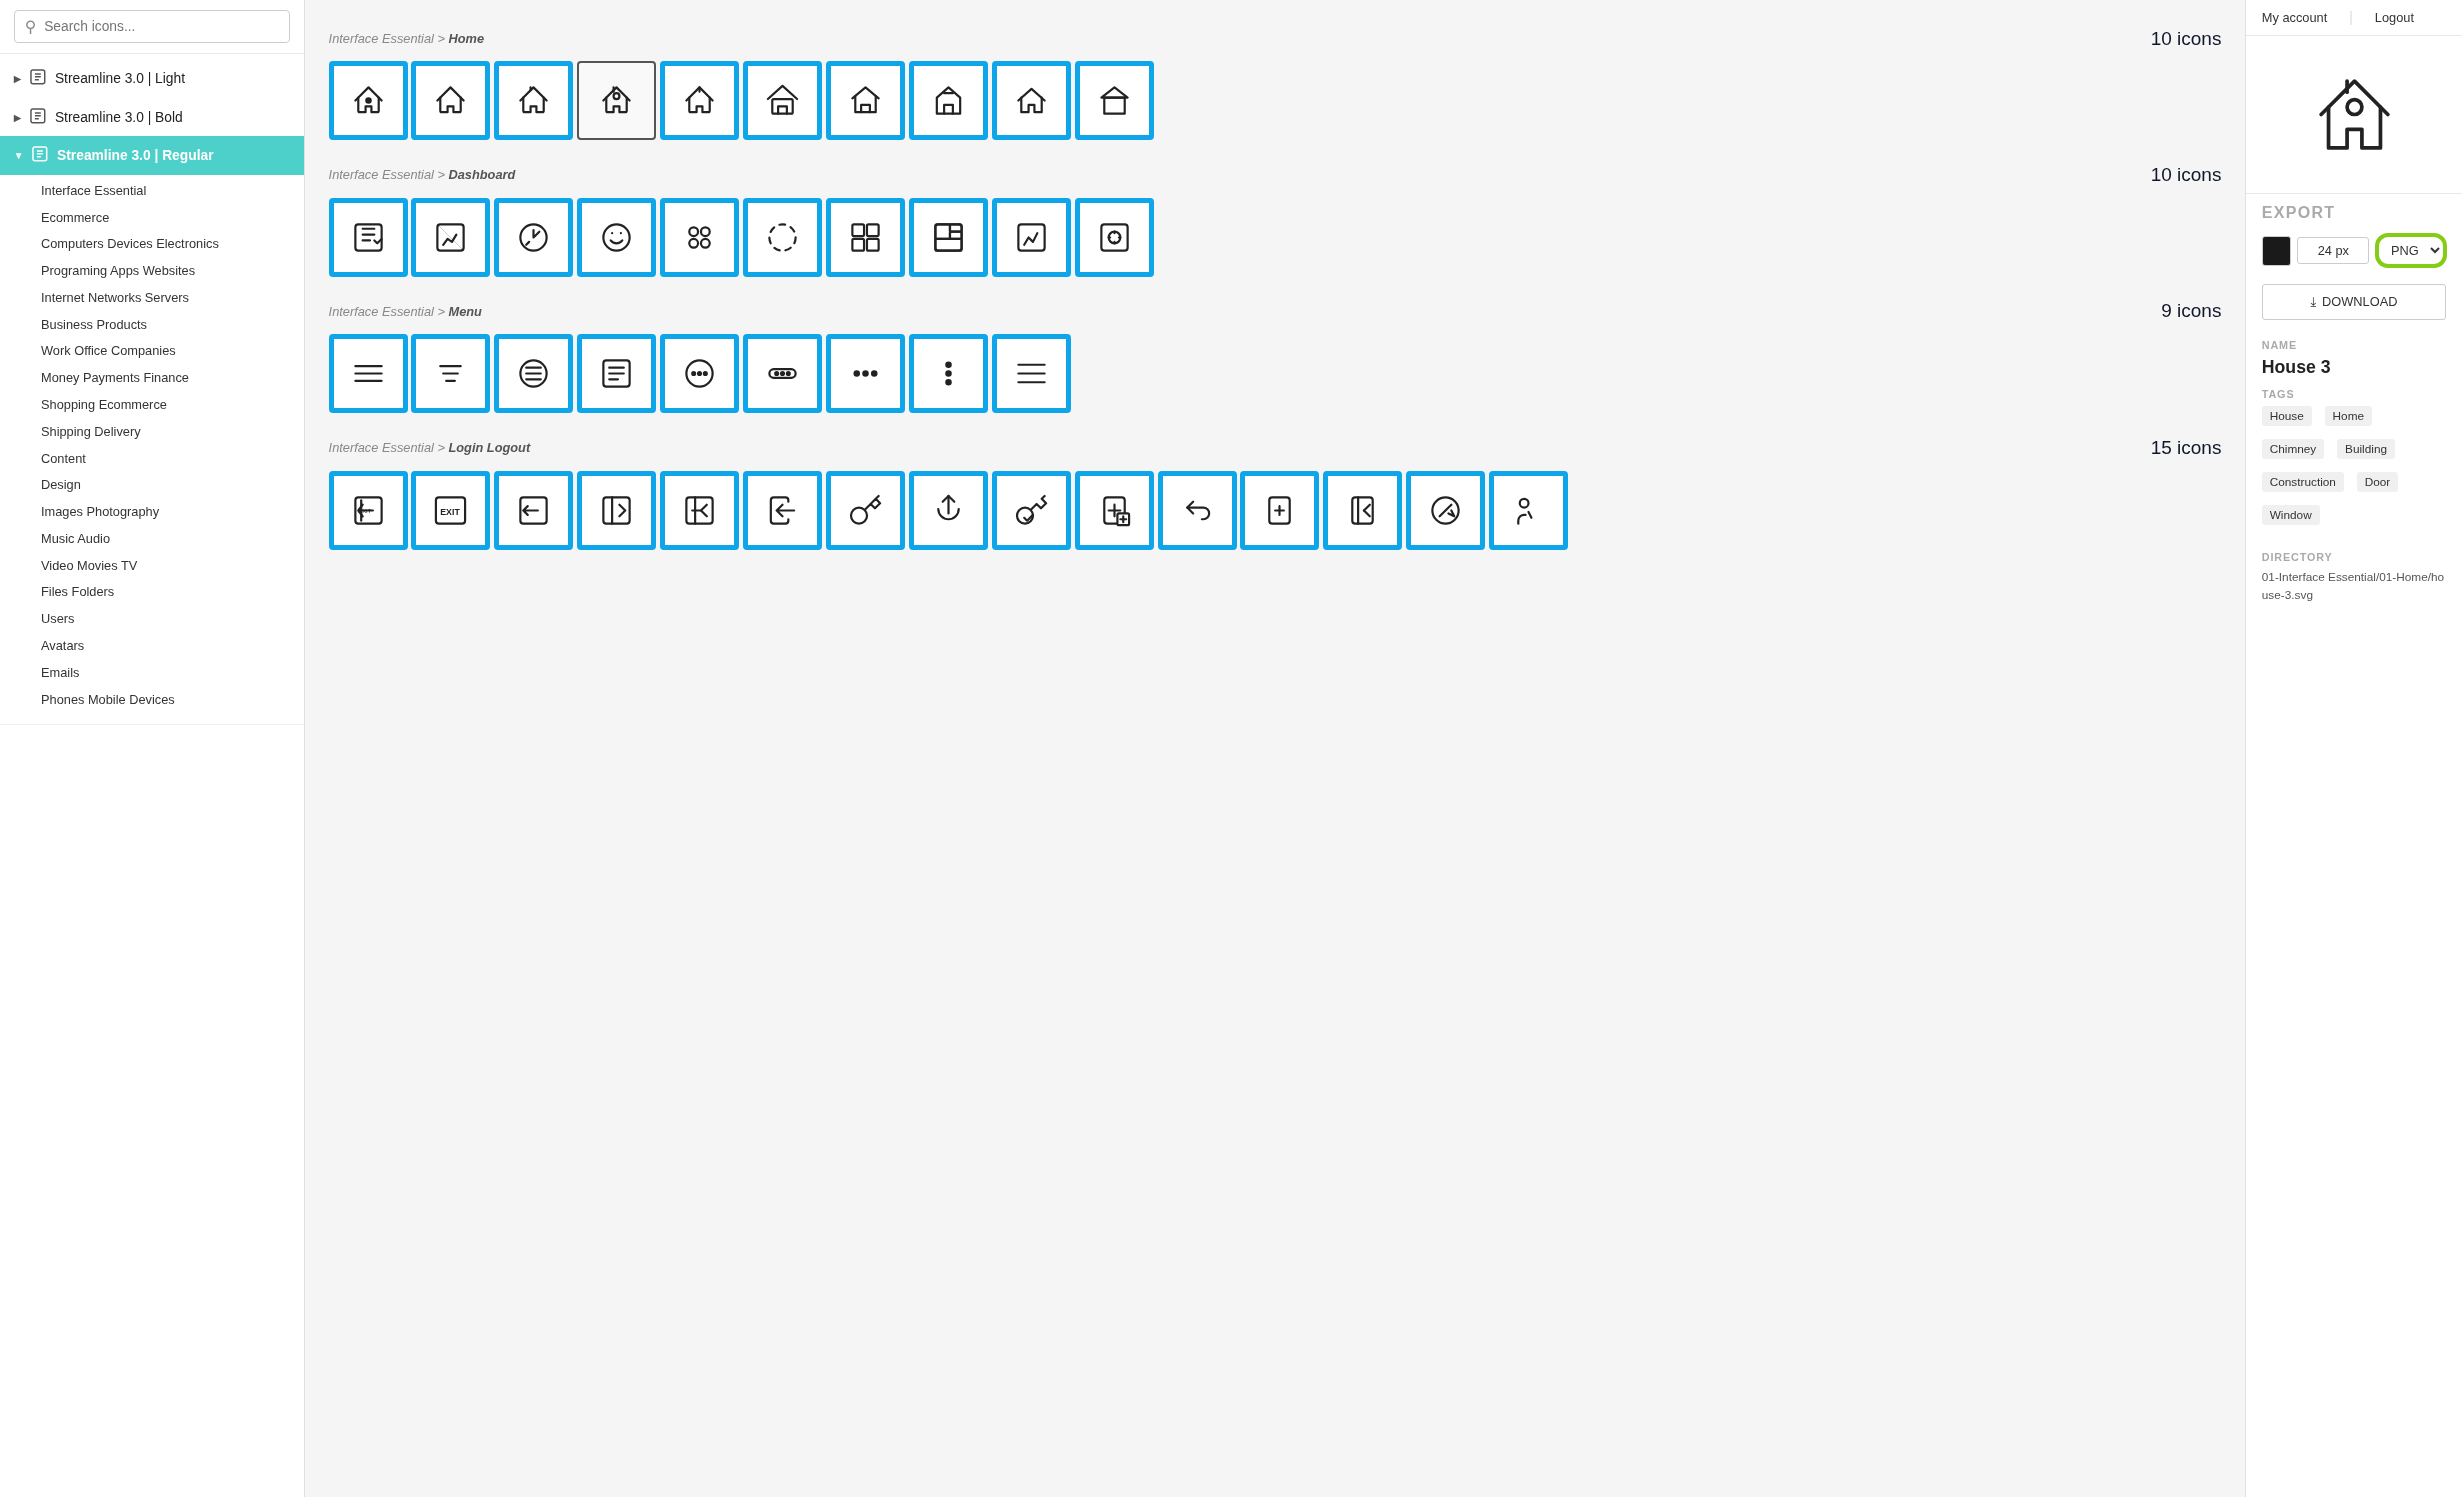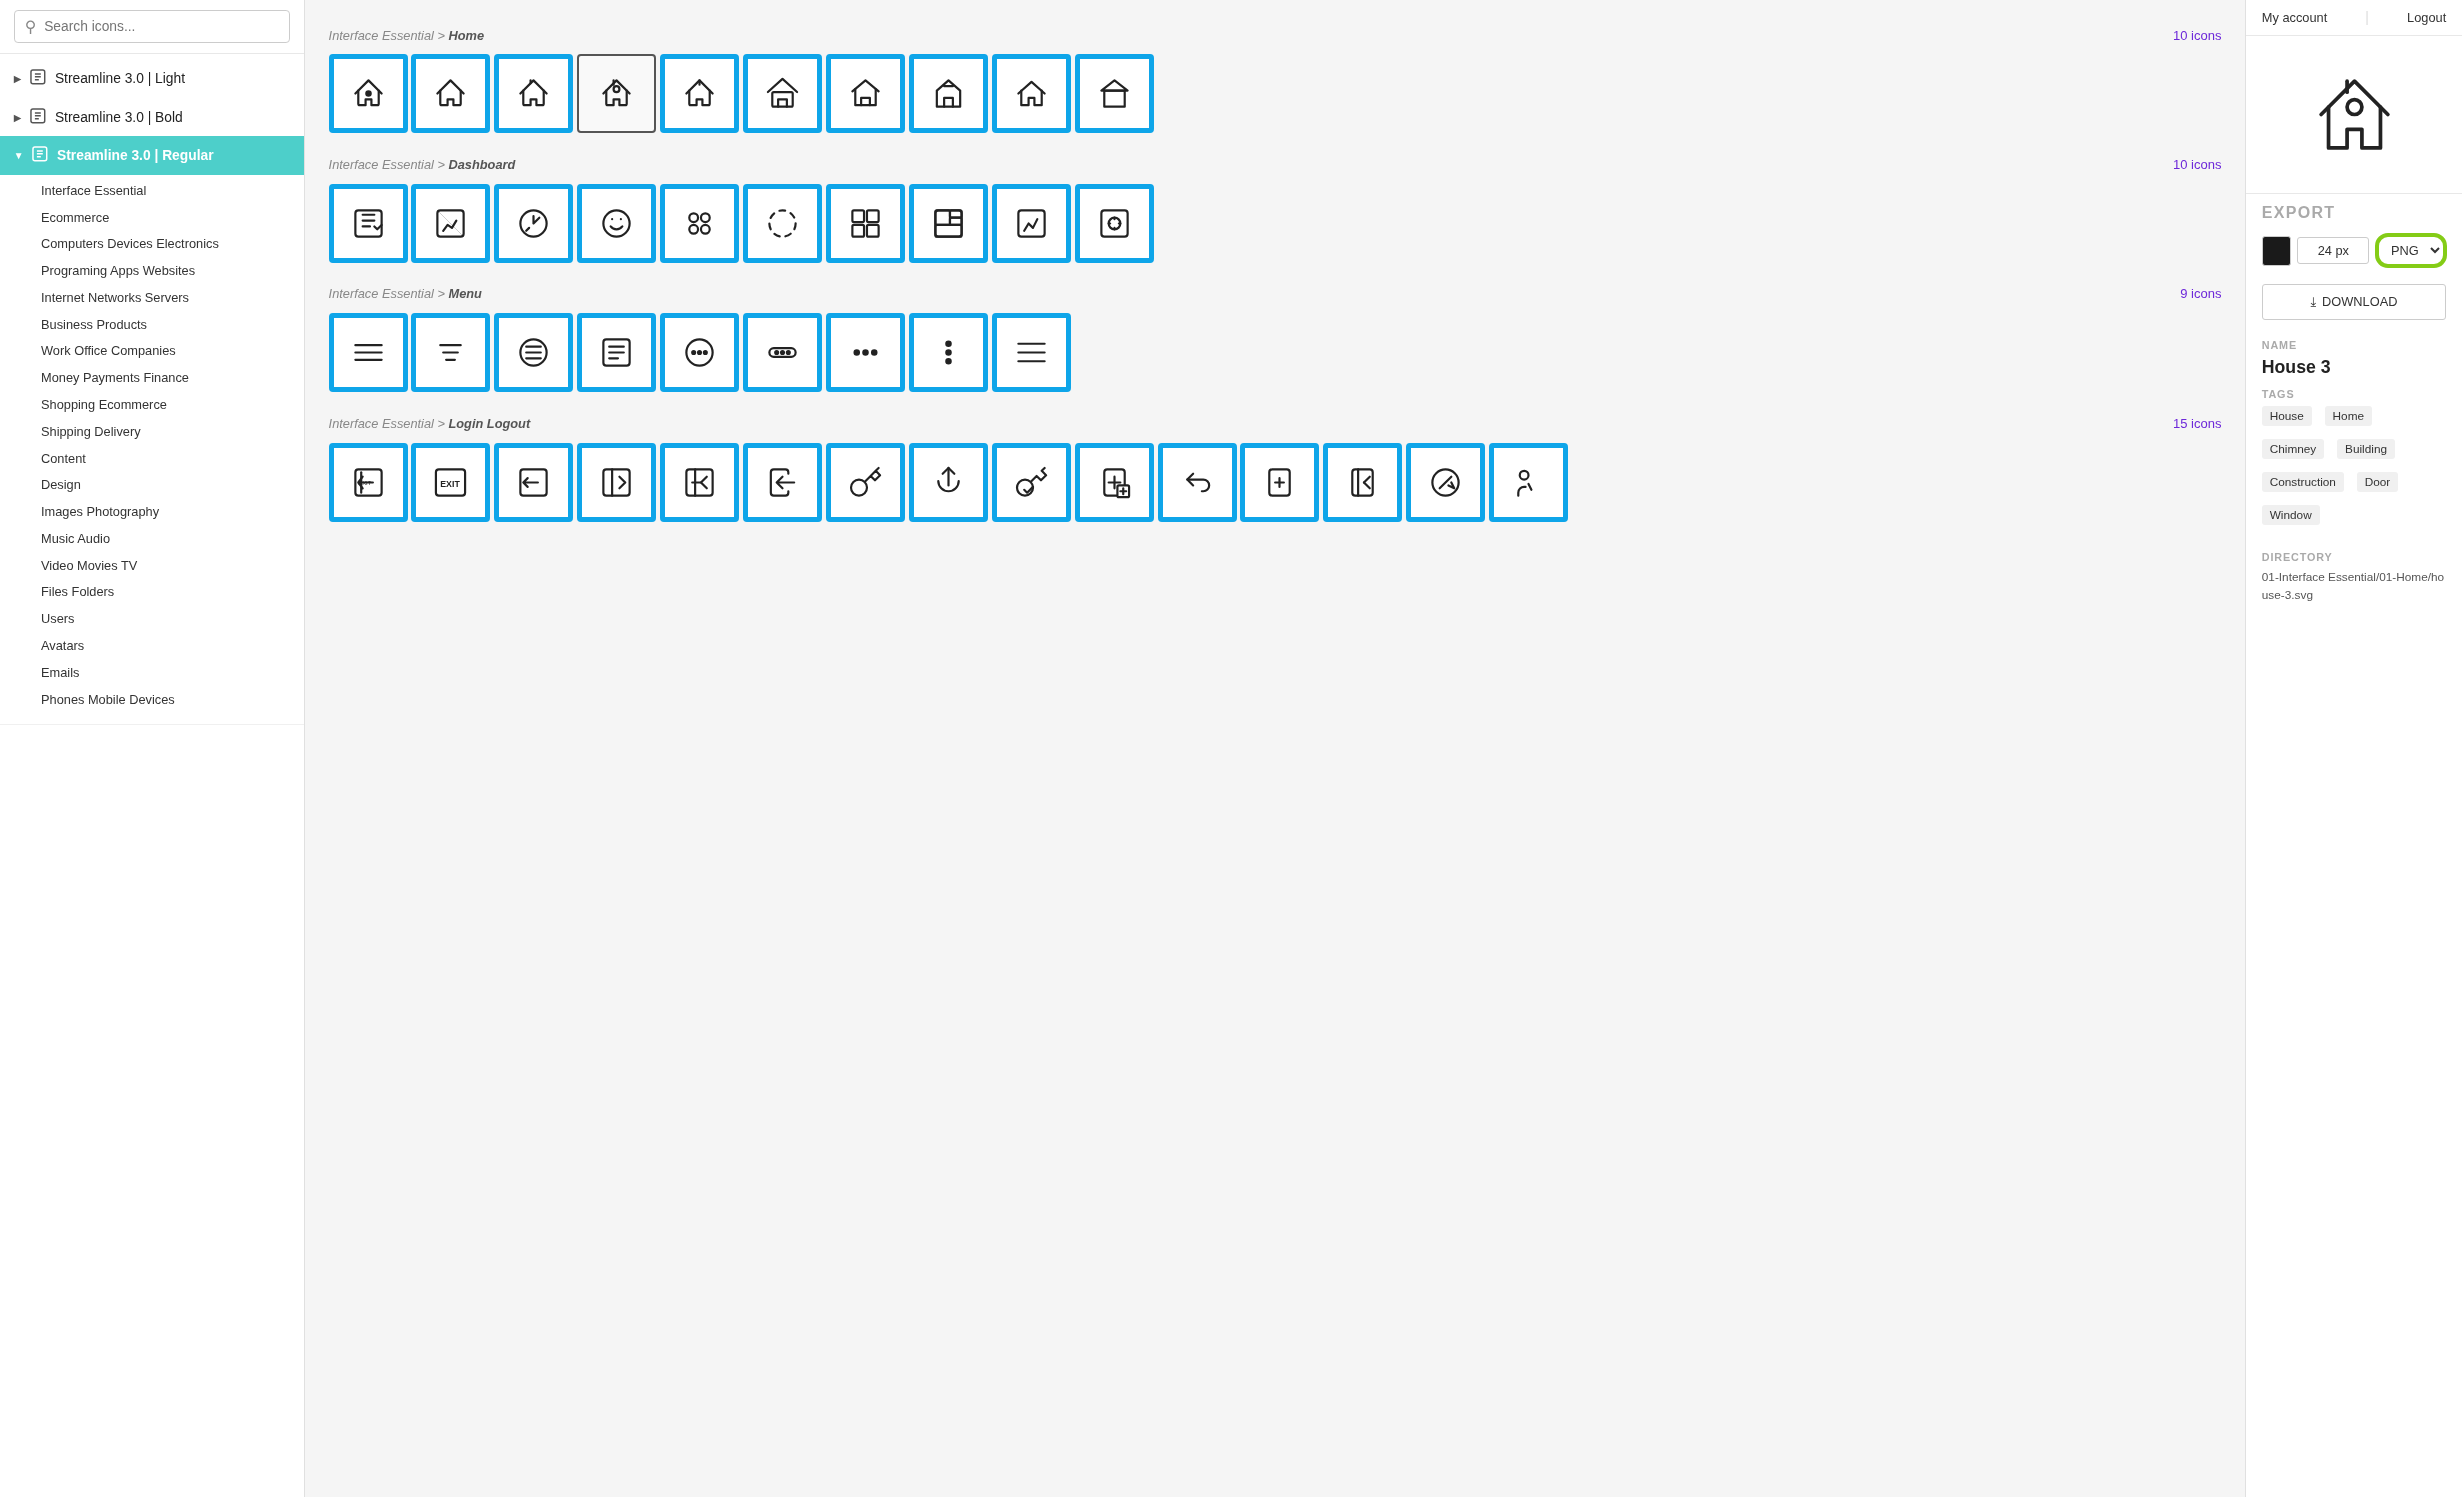--- a/index.html
+++ b/index.html
@@ -83,22 +83,22 @@
     .section-header .breadcrumb {
       font-size: 12.8px;
       color: #888;
       font-style: italic;
     }
     .section-header .breadcrumb span.bold {
       font-weight: 600;
       color: #555;
     }
     .section-header .icon-count {
-      font-size: 13px;
-      color: #6d28d9;
+      font-size: 19px;
+      color: #0f172a;
     }
 
     .icons-grid {
       display: flex;
       flex-wrap: wrap;
       gap: 3.9px;
       margin-bottom: 23.6px;
     }
     .icon-cell {
       width: 79px;
@@ -122,21 +122,21 @@
       background: #fff;
       border-left: 1px solid #e0e0e0;
       display: flex;
       flex-direction: column;
       height: 100vh;
       overflow-y: auto;
     }
     .right-top-bar {
       display: flex;
       align-items: center;
-      justify-content: space-between;
+      justify-content: flex-start;
       padding: 9.9px 15.8px;
       border-bottom: 1px solid #e8e8e8;
       gap: 22px;
     }
     .right-top-bar a {
       font-size: 12.8px;
       color: #333;
       text-decoration: none;
       cursor: pointer;
     }

